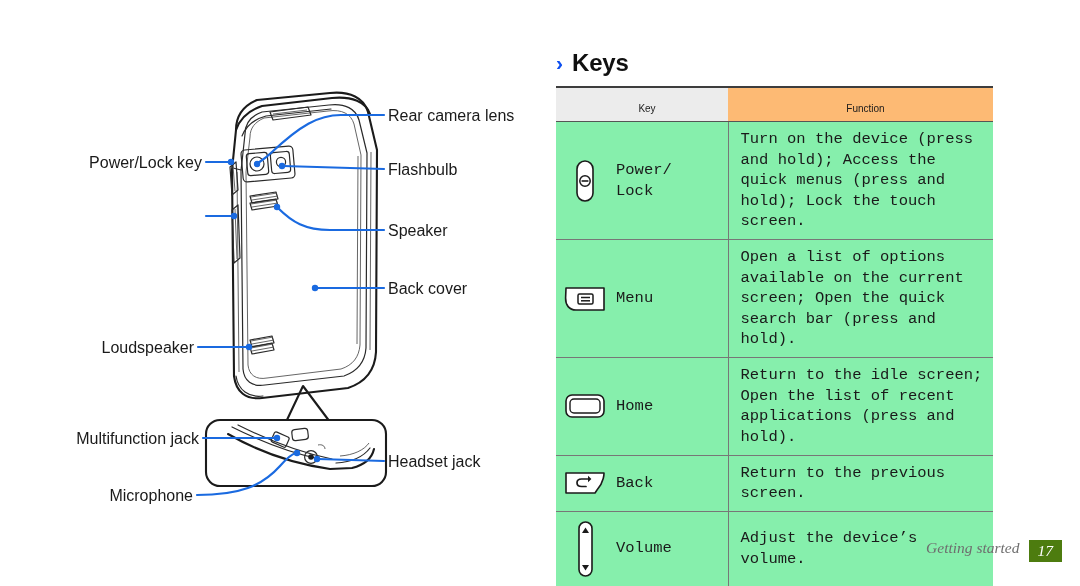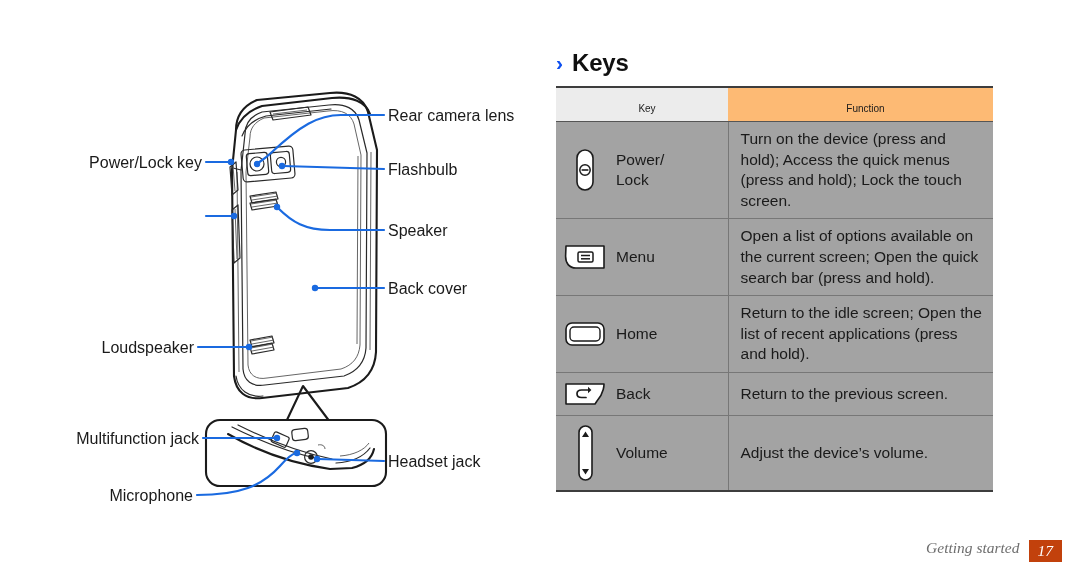--- a/index.html
+++ b/index.html
@@ -91,21 +91,22 @@
   }
   th.th-key  { background: #ececec; }
   th.th-func { background: #fdba74; padding-left: 12px; margin-left: 48px; }
 
   #keys-table tbody td {
     font-size: 15.5px;
     color: #1a1a1a;
     vertical-align: middle;
     border-top: 1.2px solid #777;
     line-height: 1.33;
-    background: #a3a3a3;
+    background: #86efac;
+    font-family: Liberation Mono, monospace;
   }
   #keys-table tbody tr:first-child td { border-top: 1.2px solid #555; }
   #keys-table tbody tr:last-child td  { border-bottom: 2.5px solid #3d3d3d; }
 
   td.td-icon { text-align: center; padding: 7px 0; }
   td.td-name { padding: 7px 0 7px 2px; white-space: nowrap; }
   td.td-func {
     padding: 7px 6px 7px 12px;
     border-left: 1.2px solid #777;
   }
@@ -123,21 +124,21 @@
     gap: 9px;
   }
   #page-footer .foot-text {
     font-family: "Liberation Serif", serif;
     font-style: italic;
     font-size: 15.5px;
     color: #6e6e6e;
     line-height: 1;
   }
   #page-footer .foot-num {
-    background: #c2410c;
+    background: #4d7c0f;
     color: #ffffff;
     font-family: "Liberation Serif", serif;
     font-style: italic;
     font-size: 15.5px;
     padding: 3px 9px 4px 9px;
     line-height: 1;
   }
 </style>
 </head>
 <body>

